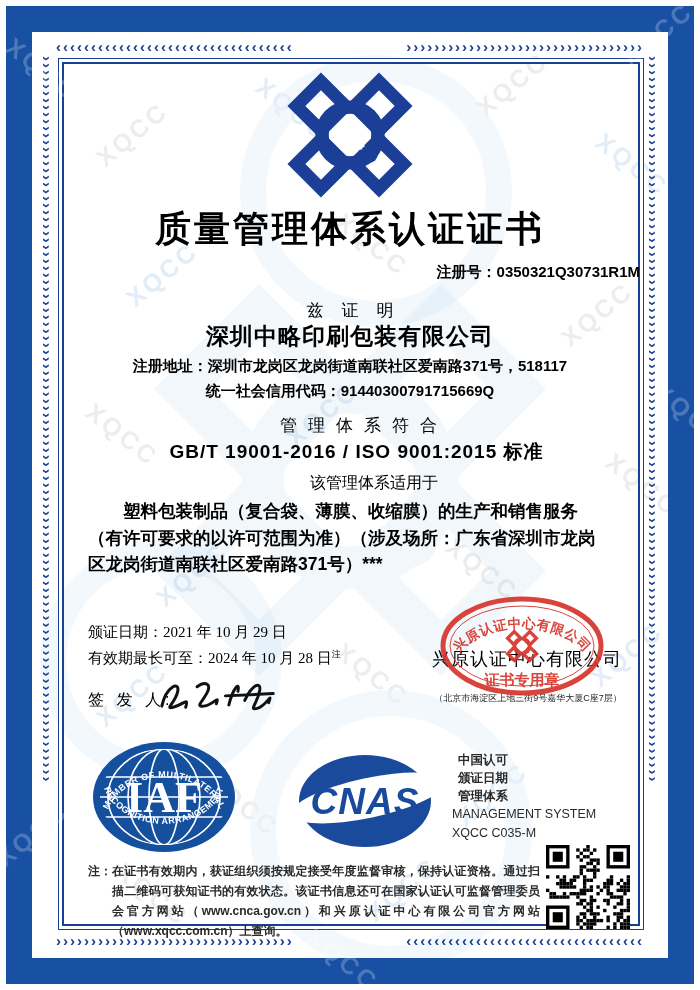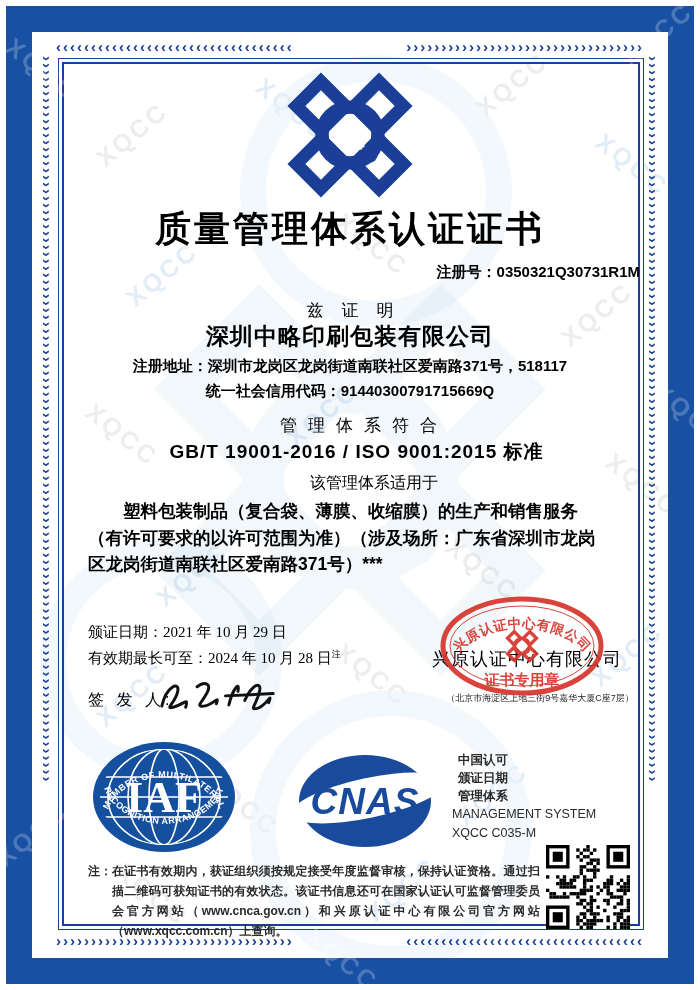--- a/index.html
+++ b/index.html
@@ -137,21 +137,21 @@
       <g fill="none" stroke="#111" stroke-width="2.6" stroke-linecap="round">
         <path d="M6,30 C10,12 22,8 20,17 C18,27 8,33 16,31 C25,29 30,21 27,31"></path>
         <path d="M37,13 C44,8 50,10 46,18 C42,26 35,31 43,30 C52,29 57,19 54,28"></path>
         <path d="M65,29 C69,13 75,8 73,17"></path>
         <path d="M79,25 C86,10 94,8 92,17 C90,28 82,34 90,32 C98,30 104,16 100,27"></path>
         <path d="M62,21 L104,19"></path>
       </g>
     </svg>
 
     <div class="abs cert-name" style="top:647px;left:396px;width:262px">兴原认证中心有限公司</div>
-    <div class="abs cert-addr" style="top:692px;left:406px;width:268px">（北京市海淀区上地三街9号嘉华大厦C座7层）</div>
+    <div class="abs cert-addr" style="top:692px;left:394px;width:268px">（北京市海淀区上地三街9号嘉华大厦C座7层）</div>
 
     <svg class="abs" style="left:438px;top:595px;width:168px;height:102px;opacity:.92;z-index:3" viewBox="0 0 168 102">
       <ellipse cx="84" cy="51" rx="79" ry="47" fill="none" stroke="#d5352c" stroke-width="5"></ellipse>
       <ellipse cx="84" cy="51" rx="72" ry="40" fill="none" stroke="#d5352c" stroke-width="1"></ellipse>
       <path id="stampArc" d="M 18,64 A 68,41 0 0 1 150,64" fill="none"></path>
       <text font-size="13.5" font-weight="bold" fill="#d5352c" letter-spacing="0.5">
         <textPath href="#stampArc" startOffset="50%" text-anchor="middle">兴原认证中心有限公司</textPath>
       </text>
       <g color="#d5352c">
           <svg x="66" y="33" width="36" height="36" viewBox="0 0 120 120">

